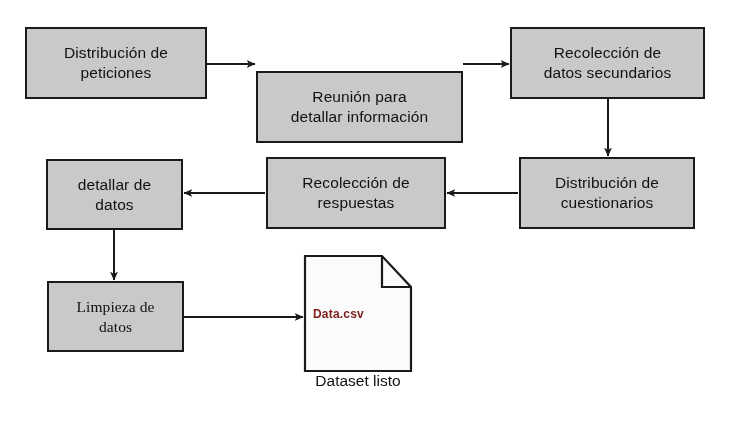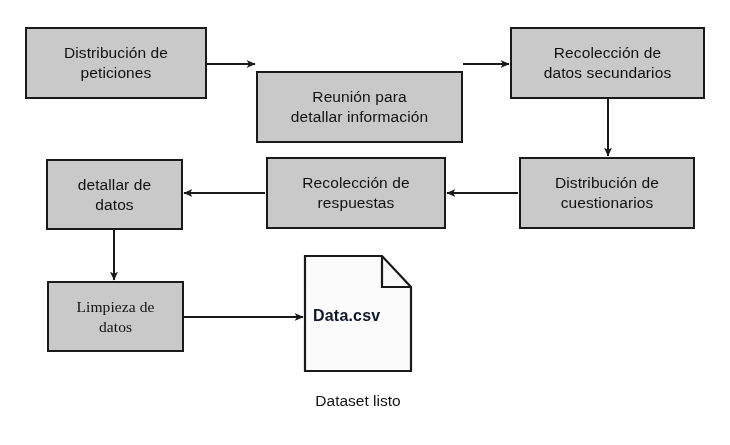--- a/index.html
+++ b/index.html
@@ -40,22 +40,22 @@
     letter-spacing: 0.1px;
   }
   .node-label {
     display: block;
     width: 100%;
     white-space: pre-line;
   }
   .doc-text {
     position: absolute;
     font-weight: bold;
-    font-size: 16px;
-    color: #0f172a;
+    font-size: 12px;
+    color: #7f1d1d;
     letter-spacing: 0.2px;
     white-space: nowrap;
   }
   .caption {
     position: absolute;
     font-size: 15.5px;
     color: #111111;
     text-align: center;
     white-space: nowrap;
   }
@@ -122,15 +122,15 @@
 datos</span>
   </div>
 
   <div class="node-box" style="left:47px; top:281px; width:137px; height:71px;font-family:Liberation Serif, serif;">
     <span class="node-label">Limpieza de
 datos</span>
   </div>
 
   <div class="doc-text" style="left:313px; top:307px;">Data.csv</div>
 
-  <div class="caption" style="left:288px; top:392px; width:140px;">Dataset listo</div>
+  <div class="caption" style="left:288px; top:372px; width:140px;">Dataset listo</div>
 
 </div>
 
 </body></html>

